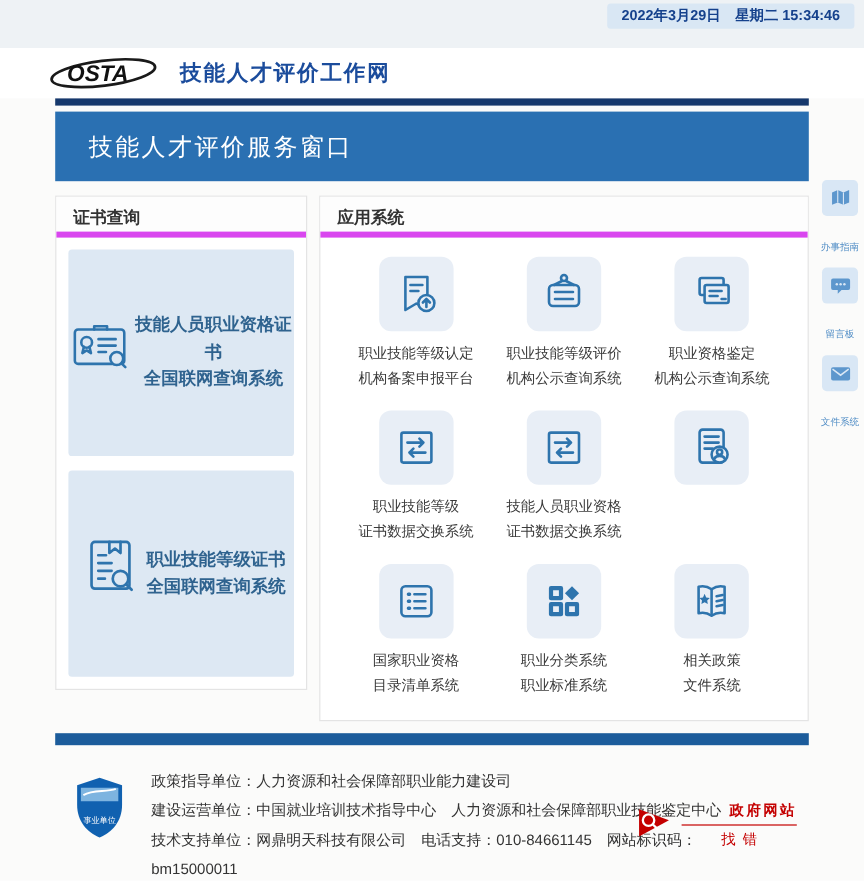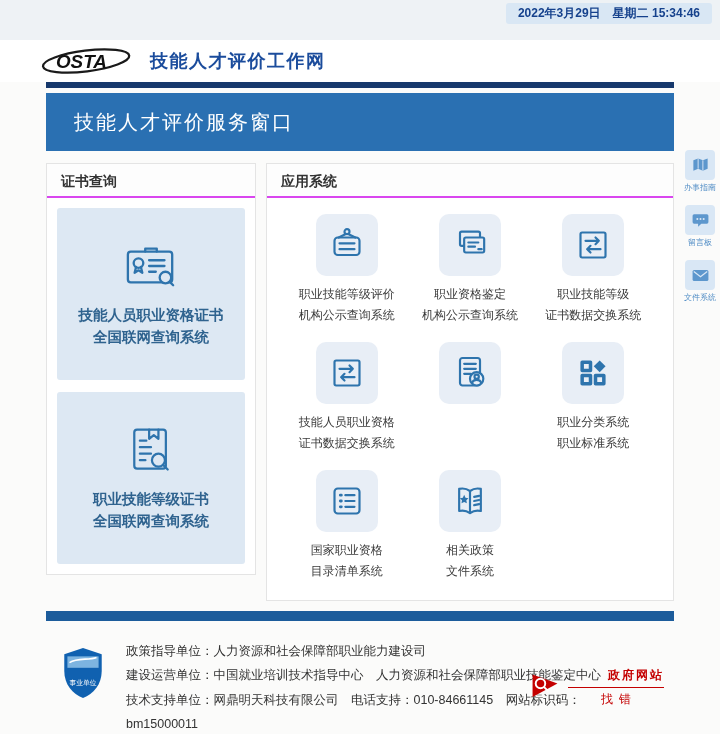--- a/index.html
+++ b/index.html
@@ -21,42 +21,42 @@
   .navstrip { height:6px; background:var(--navstrip,#16386c); }
   .banner { margin-top:5px; height:58px; background:var(--banner-blue,#2a70b2); color:#fff;
     font-size:20px; font-weight:normal; display:flex; align-items:center; padding-left:28px; letter-spacing:2px; }
 
   
   .main { display:flex; gap:10px; margin-top:12px; align-items:flex-start; }
   .panel { background:#fff; border:1px solid #e4e4e4; }
   .left-panel { width:210px; }
   .right-panel { flex:1; }
   .panel-header { height:34px; line-height:34px; padding-left:14px; font-size:14px; font-weight:bold;
-    color:#333; border-bottom:2px solid #d946ef; background:#fdfdfd; }
+    color:#333; border-bottom:5px solid #d946ef; background:#fdfdfd; }
   .left-body { padding:10px; }
   .cert-card { background:var(--card-bg,#dde8f3); border-radius:3px; height:172px; margin-bottom:12px;
-    display:flex; flex-direction:column; align-items:center; justify-content:center; text-align:center; cursor:pointer; }
+    display:flex; flex-direction:row; align-items:center; justify-content:center; text-align:center; cursor:pointer; }
   .cert-card:last-child { margin-bottom:0;align-items:center; }
   .cert-card svg { width:58px; height:52px; color:var(--icon-blue,#2e74ad); margin-bottom:12px; }
   .cert-title { font-size:14.5px; font-weight:bold; color:#2f638f; line-height:1.55; }
 
   .grid { display:grid; grid-template-columns:repeat(3,1fr); row-gap:16px; padding:16px 18px 18px; }
   .app-item { display:flex; flex-direction:column; align-items:center; cursor:pointer; }
   .tile { width:62px; height:62px; background:var(--tile-bg,#e8eef6); border-radius:10px;
     display:flex; align-items:center; justify-content:center; margin-bottom:8px; }
   .tile svg { width:40px; height:40px; color:var(--icon-blue,#2e74ad); }
   .app-label { font-size:12px; color:#3a3a3a; text-align:center; line-height:1.75; }
 
   
   .side-widgets { position:absolute; right:2px; top:150px; width:36px; }
   .widget { margin-bottom:12px; text-align:center; cursor:pointer; }
   .wtile { width:30px; height:30px; margin:0 auto; background:#d9e7f5; border-radius:4px;
     display:flex; align-items:center; justify-content:center; }
   .wtile svg { width:19px; height:19px; color:var(--side-blue,#5d97cd); }
-  .wlabel { font-size:8px; color:#4f8cc5; margin-top:2px; white-space:nowrap; }
+  .wlabel { font-size:8px; color:#4f8cc5; margin-top:20px; white-space:nowrap; }
 
   
   .divider { height:10px; background:var(--divider,#1c5c9b); margin-top:10px; }
   .footer { position:relative; padding:18px 0 0 80px; font-size:12.5px; color:#333; }
   .f-line { line-height:1.95; }
   .shield { position:absolute; left:16px; top:26px; width:42px; height:52px; cursor:pointer; }
   .err-badge { position:absolute; right:10px; top:46px; display:flex; align-items:center; cursor:pointer; }
   .err-badge svg { width:34px; height:34px; margin-right:6px; }
   .err-text { text-align:center; }
   .err-l1 { color:var(--badge-red,#c40000); font-weight:bold; font-size:12px; letter-spacing:2px;margin-left:40px; }
@@ -119,20 +119,34 @@
               <div>全国联网查询系统</div>
             </div>
           </div>
         </div>
       </div>
 
       <div class="panel right-panel">
         <div class="panel-header">应用系统</div>
         <div class="grid">
 
+          <div class="app-item">
+            <div class="tile">
+              <svg viewBox="0 0 48 48" fill="none" stroke="currentColor" stroke-width="2.6" stroke-linecap="round" stroke-linejoin="round">
+                <path d="M13 7h22v33l-11-6.5L13 40z"></path>
+                <path d="M18 15h12M18 21h8"></path>
+                <circle cx="34" cy="33" r="8" fill="#e8eef6"></circle>
+                <path d="M34 37v-8M30.5 32.5L34 29l3.5 3.5"></path>
+              </svg>
+            </div>
+            <div class="app-label">
+              <div>职业技能等级认定</div>
+              <div>机构备案申报平台</div>
+            </div>
+          </div>
 
           <div class="app-item">
             <div class="tile">
               <svg viewBox="0 0 48 48" fill="none" stroke="currentColor" stroke-width="2.6" stroke-linecap="round" stroke-linejoin="round">
                 <circle cx="24" cy="8" r="3"></circle>
                 <path d="M22 11l-8 4M26 11l8 4"></path>
                 <rect x="9" y="15" width="30" height="21" rx="4"></rect>
                 <path d="M15 22h18M15 29h18"></path>
               </svg>
             </div>
@@ -191,44 +205,44 @@
                 <path d="M17 13h14M17 19h14M17 25h8"></path>
                 <circle cx="32" cy="31" r="8" fill="#e8eef6"></circle>
                 <circle cx="32" cy="28.5" r="2.6"></circle>
                 <path d="M27 35c1.2-3.6 8.8-3.6 10 0"></path>
               </svg>
             </div>
           </div>
 
           <div class="app-item">
             <div class="tile">
+              <svg viewBox="0 0 48 48" fill="none" stroke="currentColor" stroke-width="2.6" stroke-linecap="round" stroke-linejoin="round">
+                <rect x="9" y="9" width="30" height="30" rx="4"></rect>
+                <path d="M16 17h1.2M16 24h1.2M16 31h1.2" stroke-width="3.4"></path>
+                <path d="M22 17h11M22 24h11M22 31h11"></path>
+              </svg>
+            </div>
+            <div class="app-label">
+              <div>国家职业资格</div>
+              <div>目录清单系统</div>
+            </div>
+          </div>
+
+          <div class="app-item">
+            <div class="tile">
               <svg viewBox="0 0 48 48" fill="none" stroke="currentColor" stroke-width="4.2" stroke-linejoin="round">
                 <rect x="11" y="11" width="10" height="10"></rect>
                 <rect x="11" y="27" width="10" height="10"></rect>
                 <rect x="27" y="27" width="10" height="10"></rect>
                 <rect x="27" y="11" width="10" height="10" transform="rotate(45 32 16)" fill="currentColor" stroke="none"></rect>
               </svg>
             </div>
             <div class="app-label">
               <div>职业分类系统</div>
               <div>职业标准系统</div>
-            </div>
-          </div>
-
-          <div class="app-item">
-            <div class="tile">
-              <svg viewBox="0 0 48 48" fill="none" stroke="currentColor" stroke-width="2.6" stroke-linecap="round" stroke-linejoin="round">
-                <rect x="9" y="9" width="30" height="30" rx="4"></rect>
-                <path d="M16 17h1.2M16 24h1.2M16 31h1.2" stroke-width="3.4"></path>
-                <path d="M22 17h11M22 24h11M22 31h11"></path>
-              </svg>
-            </div>
-            <div class="app-label">
-              <div>国家职业资格</div>
-              <div>目录清单系统</div>
             </div>
           </div>
 
           <div class="app-item">
             <div class="tile">
               <svg viewBox="0 0 48 48" fill="none" stroke="currentColor" stroke-width="2.6" stroke-linecap="round" stroke-linejoin="round">
                 <path d="M24 12c-3.5-2.5-9-3.5-13-2.5V36c4-1 9.5 0 13 2.5 3.5-2.5 9-3.5 13-2.5V9.5c-4-1-9.5 0-13 2.5z"></path>
                 <path d="M24 12v26"></path>
                 <polygon points="17,16.5 18.6,20.2 22.2,20.7 19.6,23.2 20.2,26.8 17,25.1 13.8,26.8 14.4,23.2 11.8,20.7 15.4,20.2" fill="currentColor" stroke="none"></polygon>
                 <path d="M29 19l6-1.2M29 24l6-1.2M29 29l6-1.2"></path>

